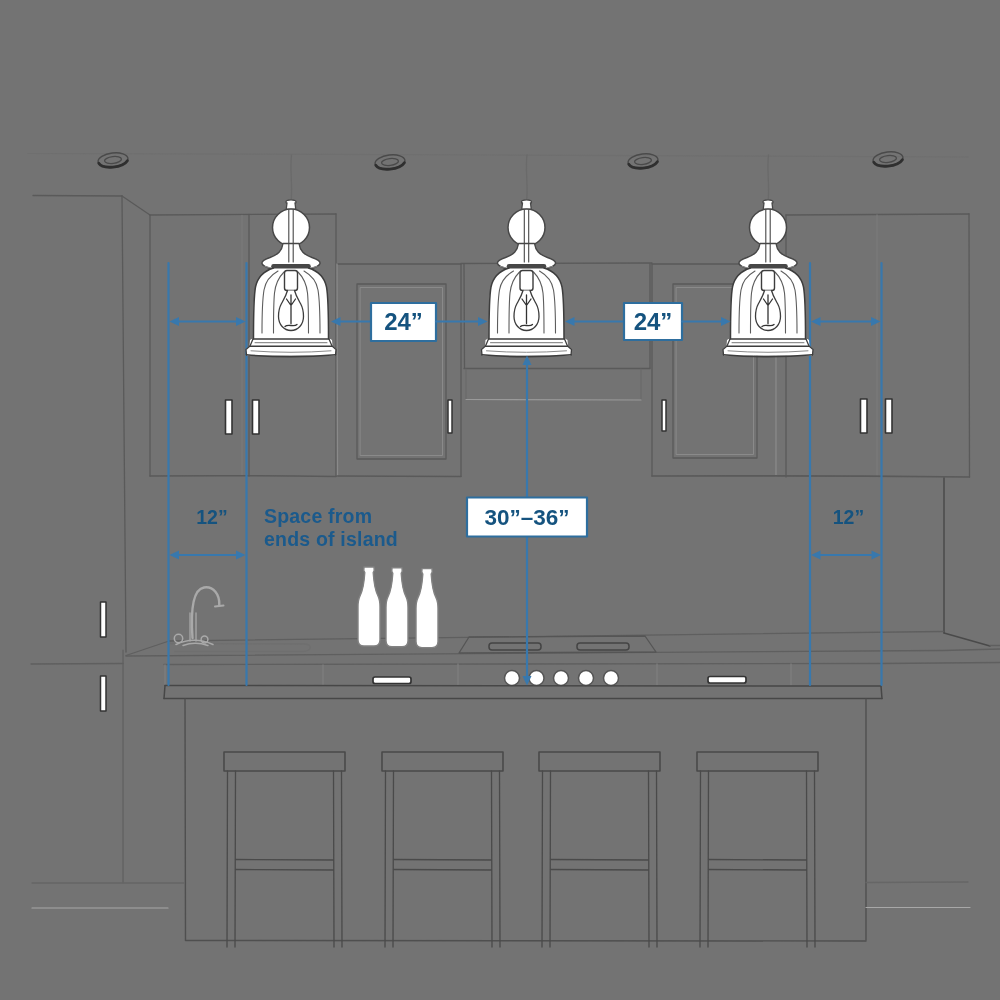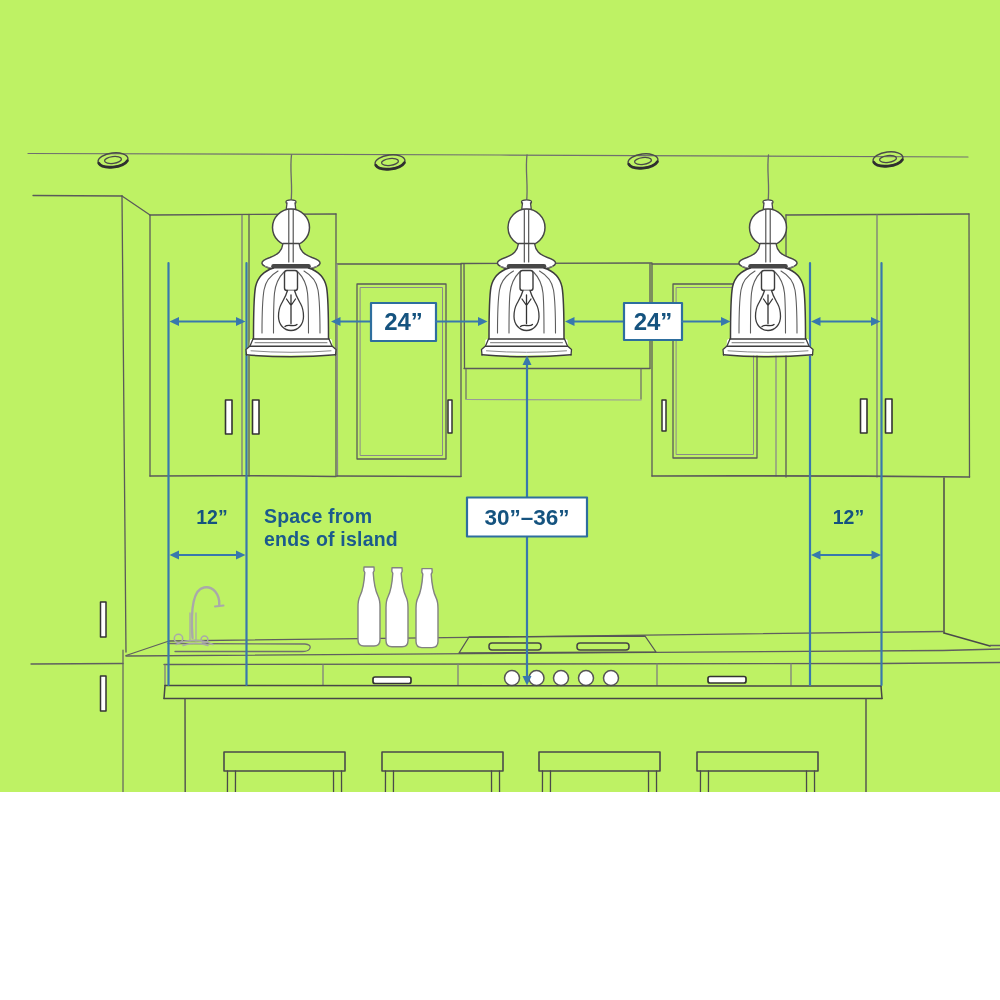--- a/index.html
+++ b/index.html
@@ -1,16 +1,16 @@
 <!DOCTYPE html>
 <html><head>
 <meta charset="utf-8">
 <style>
   html,body{margin:0;padding:0;background:#ffffff;}
-  .page{width:1000px;height:792px;position:relative;background:#bef264;overflow:hidden;text-align:center;}
+  .page{width:1000px;height:1000px;position:relative;background:#737373;overflow:hidden;text-align:center;}
   svg{position:absolute;left:0;top:0;}
   text{font-family:"Liberation Sans", sans-serif;}
 </style>
 </head>
 <body>
 <div class="page">
 <svg width="1000" height="1000" viewBox="0 0 1000 1000" fill="none" stroke-linecap="round" stroke-linejoin="round">
 <defs>
 
 <g id="pendant">

